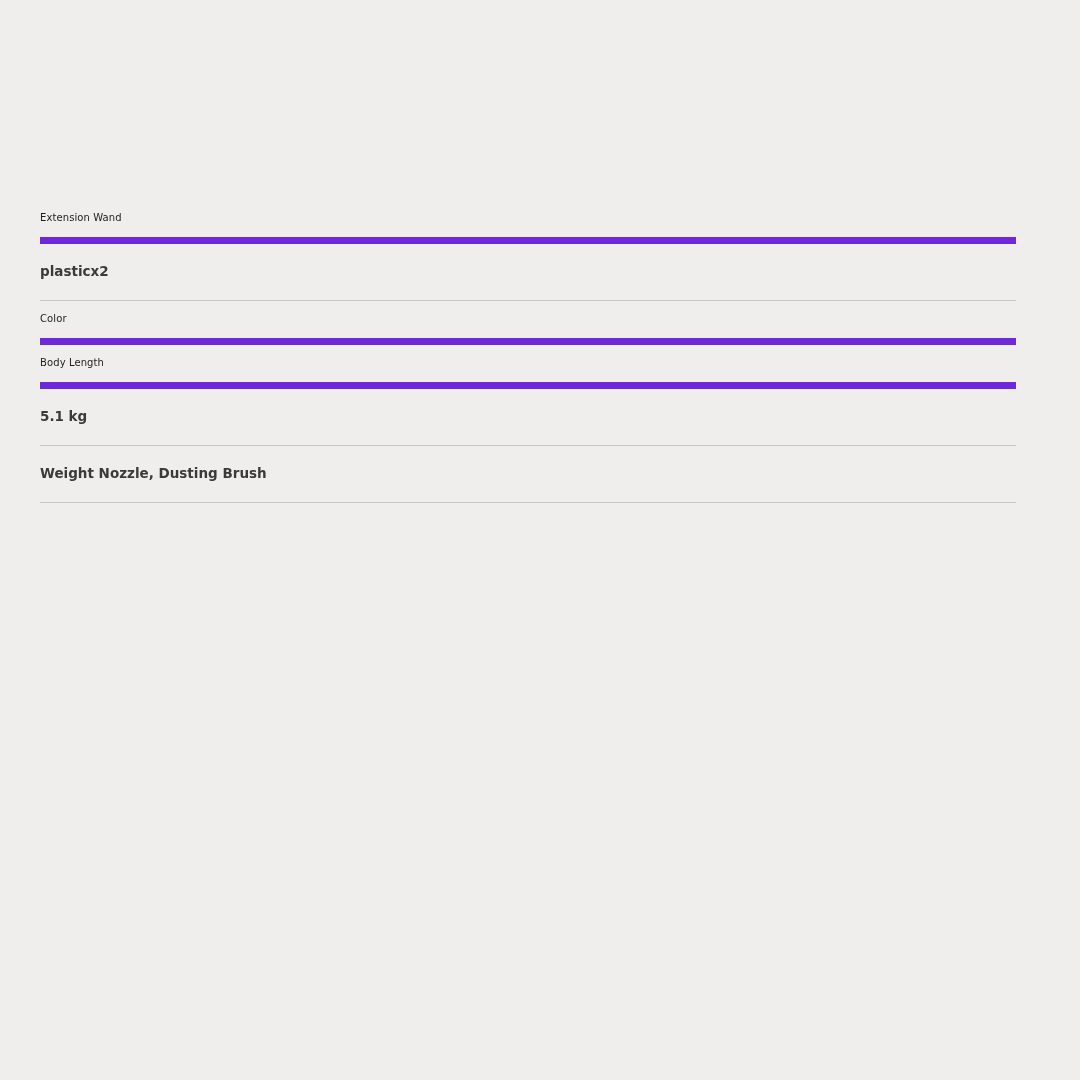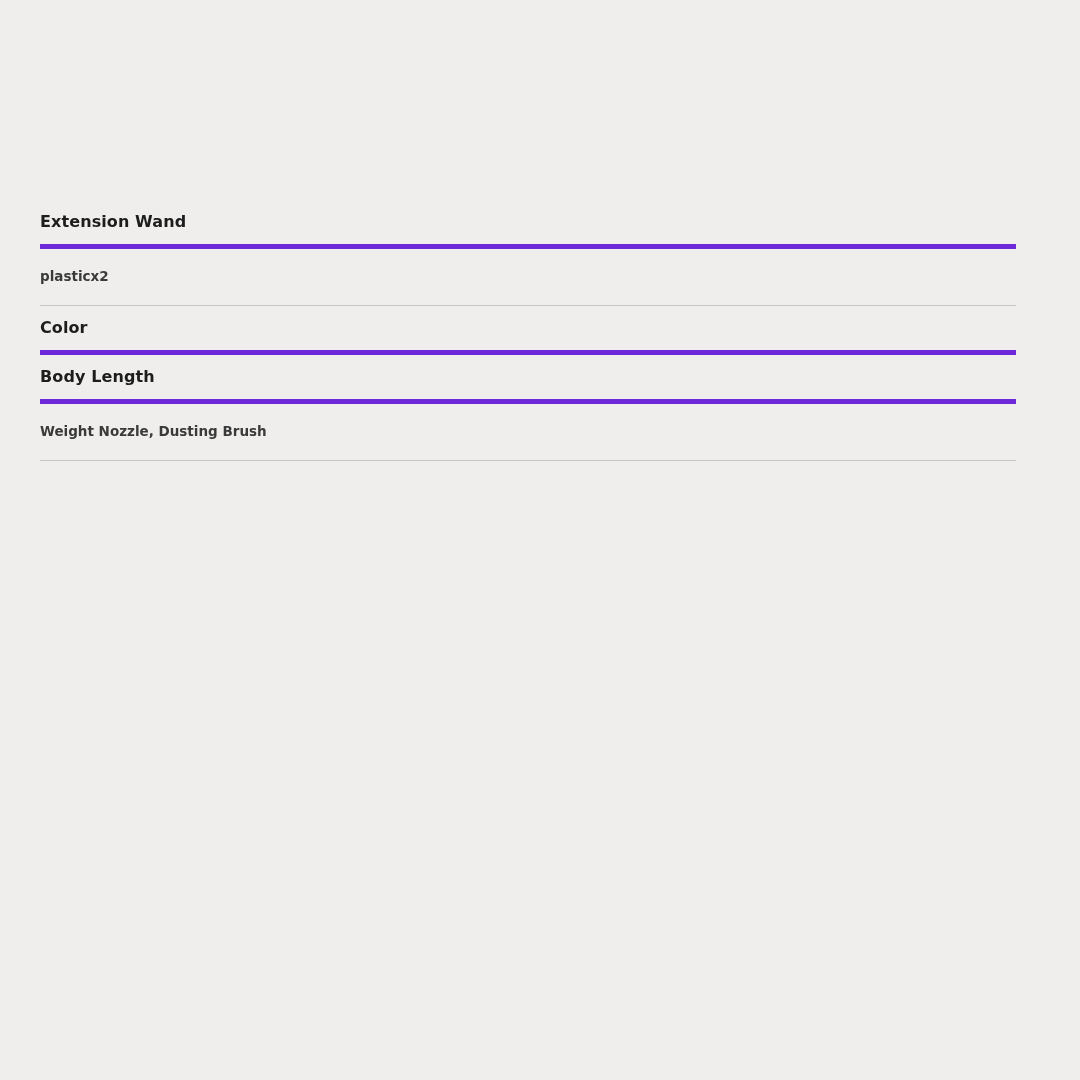--- a/index.html
+++ b/index.html
@@ -16,26 +16,26 @@
   .spec-sheet {
     position: absolute;
     left: 40px;
     top: 212px;
     width: 976px;
   }
   .spec-block {
     margin-bottom: 0;
   }
   .spec-label {
-    font-size: 16px;
-    font-weight: bold;
+    font-size: 10px;
+    font-weight: normal;
     color: #1d1d1d;
     letter-spacing: 0.1px;
     padding: 12px 0 13px 0;
-    border-bottom: 5px solid #6d28d9;
+    border-bottom: 7px solid #6d28d9;
     line-height: 1.2;
   }
   .spec-value {
     font-size: 13.5px;
     color: #3a3a3a;
     padding: 19px 0 20px 0;
     border-bottom: 1px solid #c9c7c5;
     line-height: 1.25;
     font-weight: bold;
   }
@@ -55,19 +55,20 @@
 
   <div class="spec-block">
   </div>
 
   <div class="spec-block">
     <div class="spec-label">Color</div>
   </div>
 
   <div class="spec-block">
     <div class="spec-label">Body Length</div>
+    <div class="spec-value">5.1 kg</div>
   </div>
 
   <div class="spec-block">
     <div class="spec-value">Weight Nozzle, Dusting Brush</div>
   </div>
 
 </div>
 
 </body></html>

